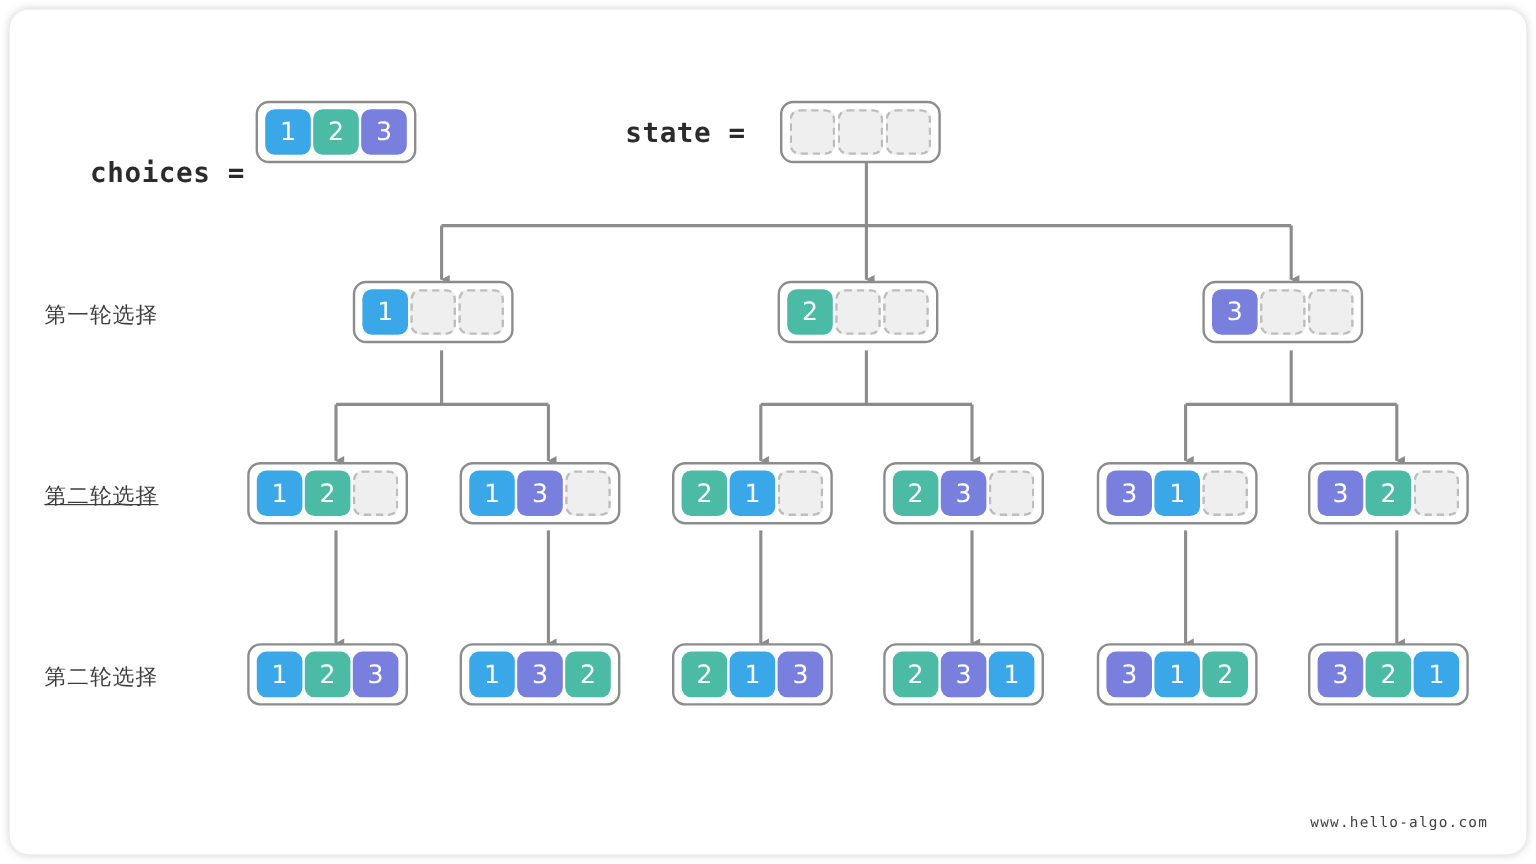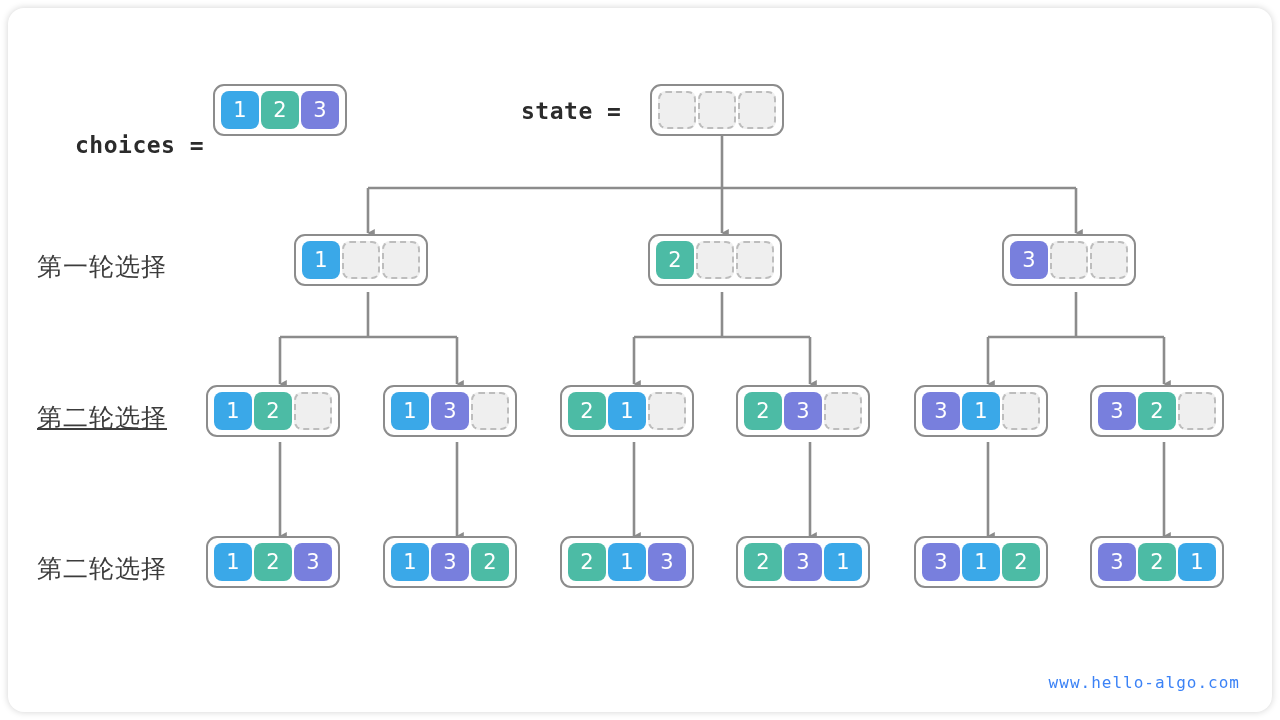--- a/index.html
+++ b/index.html
@@ -42,32 +42,32 @@
     font-family: "DejaVu Sans Mono", monospace;
     font-size: 23px;
     font-weight: bold;
     color: #2b2b2b;
     white-space: nowrap;
     letter-spacing: 0.5px;
   }
   .row-label {
     position: absolute;
     font-family: "DejaVu Sans", sans-serif;
-    font-size: 25px;
+    font-size: 18px;
     color: #3c3c3c;
     white-space: nowrap;
     letter-spacing: 1px;
   }
   .watermark {
     position: absolute;
     right: 40px;
     bottom: 28px;
     font-family: "DejaVu Sans Mono", monospace;
-    font-size: 16px;
-    color: #3b82f6;
+    font-size: 12px;
+    color: #404040;
     letter-spacing: 1px;
   }
   
   .array {
     position: absolute;
     display: flex;
     align-items: center;
     padding: 5px;
     border: 2.5px solid #8c8c8c;
     border-radius: 11px;

